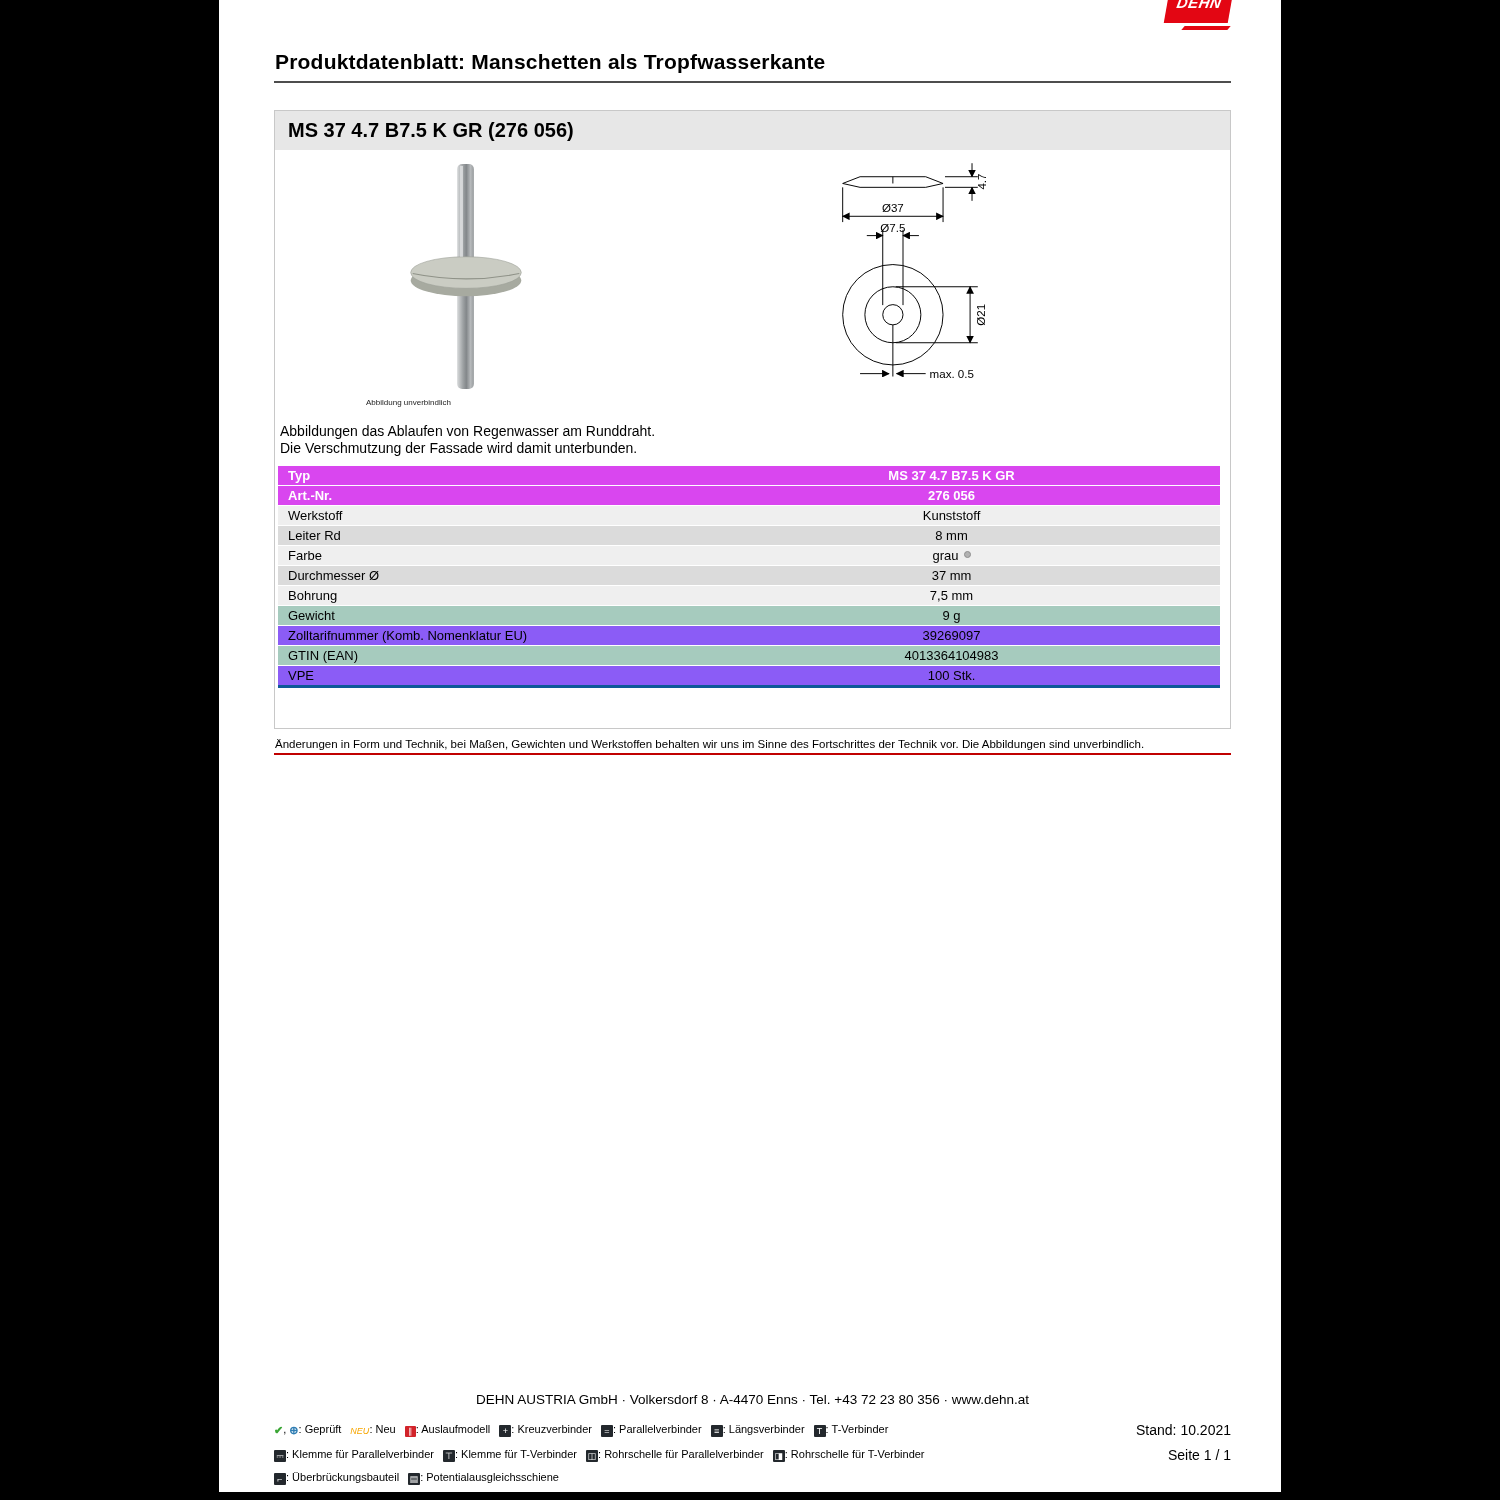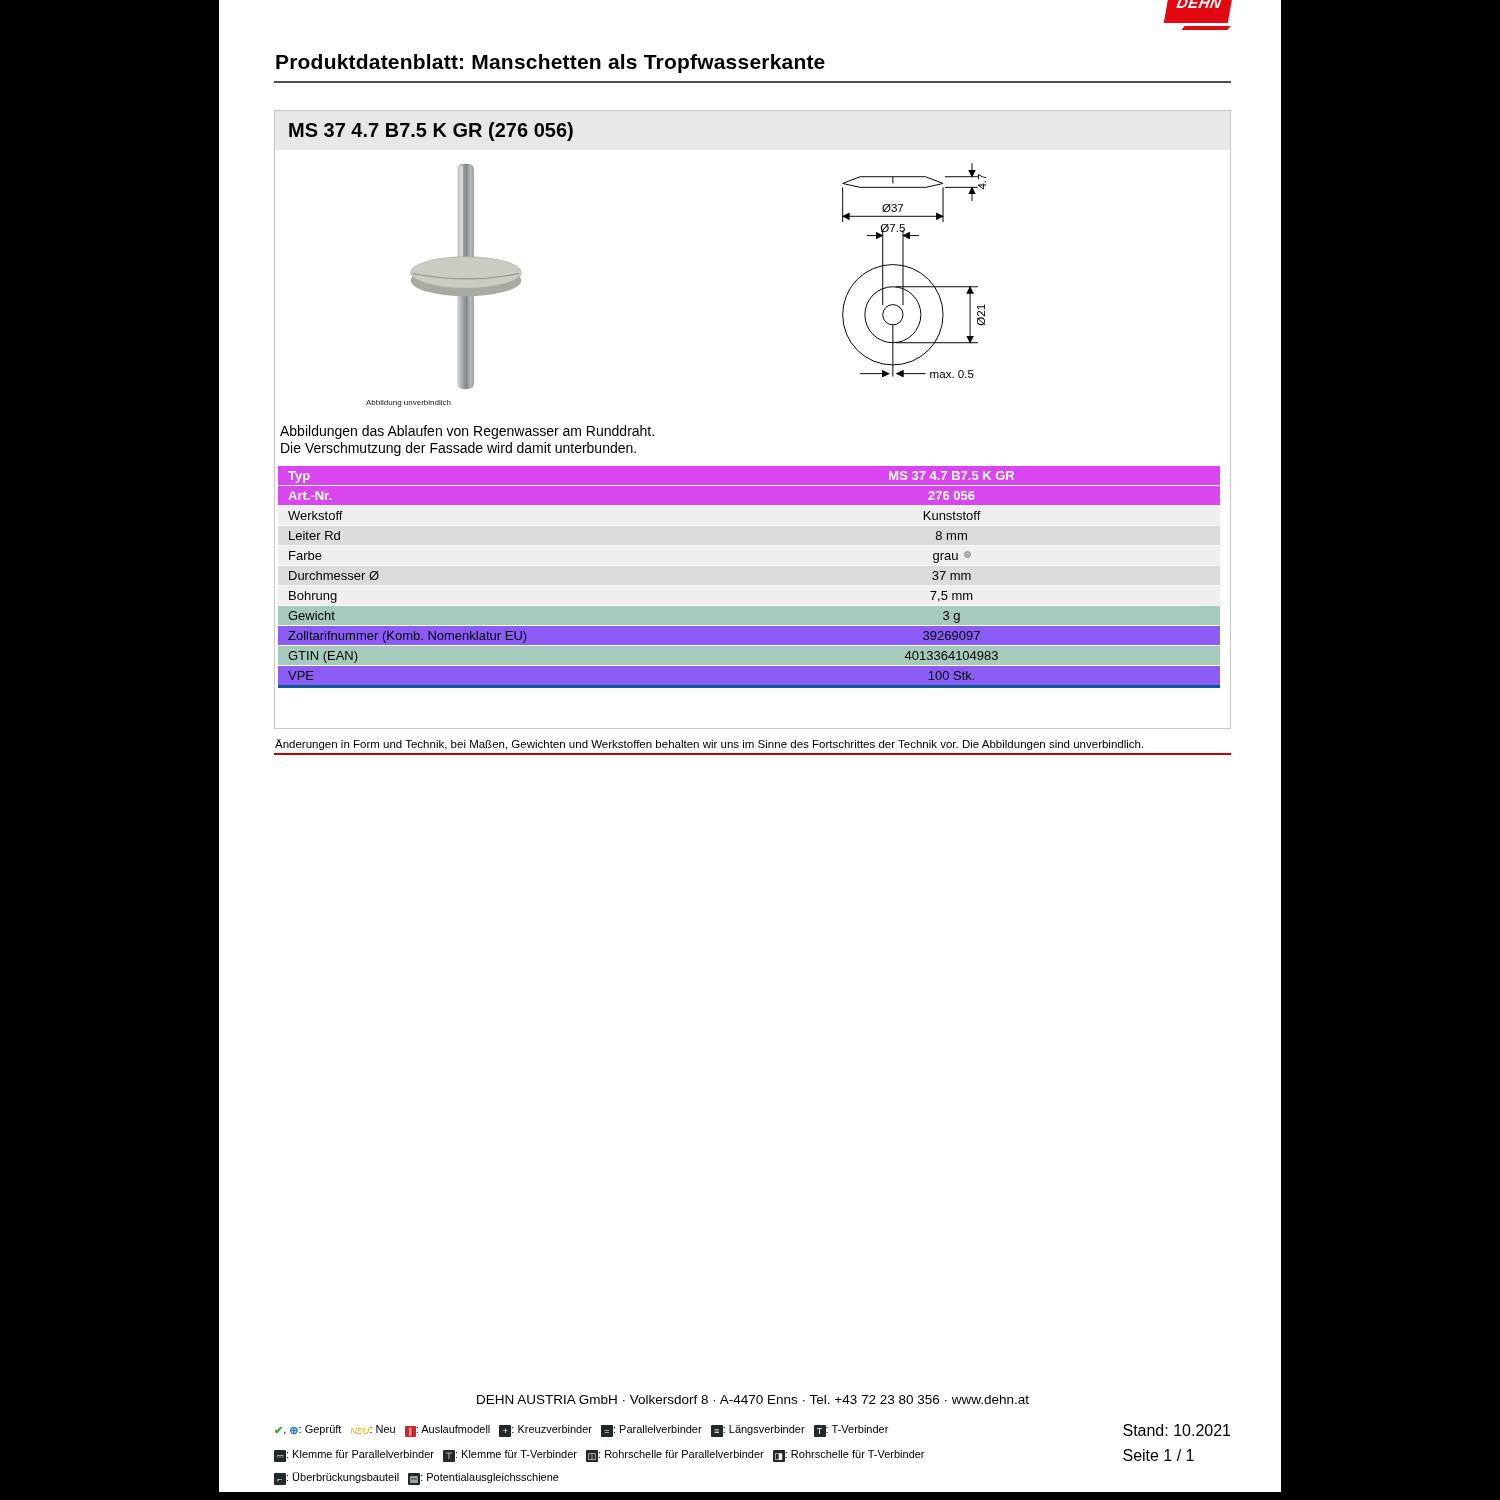--- a/index.html
+++ b/index.html
@@ -84,22 +84,22 @@
   .ig-neu   { color:#f7a600; font-size:9px; font-weight:normal; font-style:italic; }
   .ig-red-box {
     background:#d2232a; color:#fff; width:11px; height:11px;
     font-size:8px; line-height:11px; text-align:center; border-radius:1px;
   }
   .ig-box {
     background:#23282d; color:#fff; width:12px; height:12px;
     font-size:9px; line-height:12px; text-align:center; border-radius:1px;
   }
   .right-info {
-    position:absolute; right:0; top:26px; text-align:left;
-    font-size:16px; line-height:25px;
+    position:absolute; right:0; top:26px; text-align:right;
+    font-size:14px; line-height:25px;
   }
 </style>
 </head>
 <body>
 
 <div class="page">
 
   <div class="doc-header">
     <div class="doc-title">Produktdatenblatt: Manschetten als Tropfwasserkante</div>
     <div class="title-rule"></div>
@@ -212,21 +212,21 @@
           <tr class="t-gray-b">
             <td>Durchmesser Ø</td>
             <td class="val">37 mm</td>
           </tr>
           <tr class="t-gray-a">
             <td>Bohrung</td>
             <td class="val">7,5 mm</td>
           </tr>
           <tr class="t-green-a">
             <td>Gewicht</td>
-            <td class="val">3 g</td>
+            <td class="val">9 g</td>
           </tr>
           <tr class="t-green-b">
             <td>Zolltarifnummer (Komb. Nomenklatur EU)</td>
             <td class="val">39269097</td>
           </tr>
           <tr class="t-green-a">
             <td>GTIN (EAN)</td>
             <td class="val">4013364104983</td>
           </tr>
           <tr class="t-green-b t-last">

